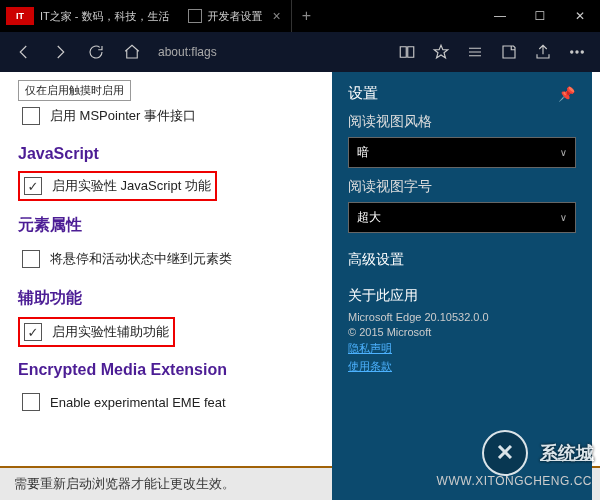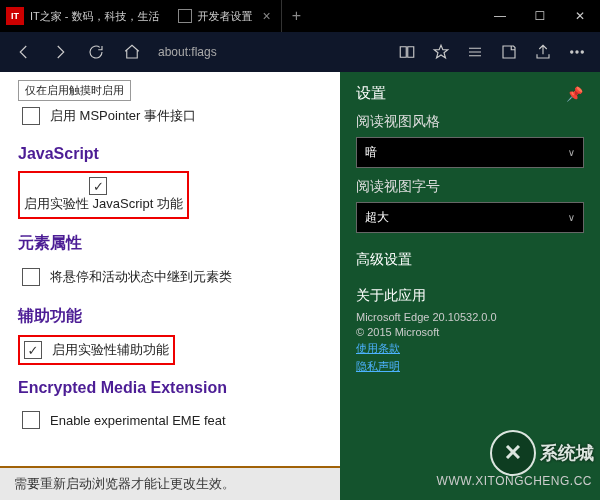--- a/index.html
+++ b/index.html
@@ -1,19 +1,19 @@
 <!DOCTYPE html>
 <html><head>
 <meta charset="utf-8">
 <style>
 * { margin: 0; padding: 0; box-sizing: border-box; font-family: "Segoe UI", "Microsoft YaHei", sans-serif; }
 body { width: 600px; height: 500px; background: #fff; overflow: hidden; position: relative; }
 
 .titlebar { height: 32px; background: #000; display: flex; align-items: center; color: #ccc; font-size: 11px; }
-.ti-badge { width: 18px; height: 18px; background: #c00; color: #fff; display: flex; align-items: center; justify-content: center; font-size: 9px; font-weight: bold; margin: 0 6px; }
+.ti-badge { width: 28px; height: 18px; background: #c00; color: #fff; display: flex; align-items: center; justify-content: center; font-size: 9px; font-weight: bold; margin: 0 6px; }
 .titlebar-text { flex: 0 0 auto; }
 .tab { height: 32px; display: flex; align-items: center; padding: 0 10px; margin-left: 8px; border-right: 1px solid #333; }
 .tab-icon { width: 14px; height: 14px; border: 1px solid #888; margin-right: 6px; }
 .tab-close { margin-left: 10px; color: #888; font-size: 14px; }
 .newtab { padding: 0 10px; color: #888; font-size: 16px; }
 .spacer { flex: 1; }
 .winbtn { width: 40px; height: 32px; display: flex; align-items: center; justify-content: center; color: #ccc; font-size: 12px; }
 
 .navbar { height: 40px; background: #0f172a; display: flex; align-items: center; color: #ccc; padding: 0 6px; }
 .navbtn { width: 36px; height: 40px; display: flex; align-items: center; justify-content: center; font-size: 16px; }
@@ -24,34 +24,34 @@
 
 .content { position: absolute; top: 72px; left: 0; right: 0; bottom: 0; background: #fff; }
 .flags { padding: 8px 18px; font-size: 13px; color: #222; }
 .row { display: flex; align-items: center; padding: 6px 4px; }
 .cb { width: 18px; height: 18px; border: 1px solid #555; margin-right: 10px; display: flex; align-items: center; justify-content: center; font-size: 13px; color: #333; flex-shrink: 0; }
 .cb.checked::before { content: "✓"; }
 .section-h { font-size: 16px; font-weight: 600; margin: 14px 0 8px; color: #4c1d95; }
 .redbox { border: 2px solid #e00; padding: 2px 4px; display: inline-flex; align-items: center; }
 .banner { position: absolute; left: 0; right: 0; bottom: 0; height: 34px; background: #e8e8e8; display: flex; align-items: center; padding: 0 14px; font-size: 13px; color: #333; border-top: 2px solid #a16207; }
 
-.settings-panel { position: absolute; top: 72px; right: 0; width: 260px; bottom: 0; background: #14532d; color: #fff; padding: 12px 16px; font-size: 12px; }
+.settings-panel { position: absolute; top: 72px; right: 8px; width: 260px; bottom: 0; background: #0c4a6e; color: #fff; padding: 12px 16px; font-size: 12px; }
 .sp-head { display: flex; align-items: center; justify-content: space-between; font-size: 15px; margin-bottom: 10px; }
 .pin { font-size: 14px; color: #aaa; }
 .sp-label { font-size: 14px; color: #ddd; margin: 10px 0 6px; }
 .sp-select { border: 1px solid #666; padding: 6px 8px; display: flex; justify-content: space-between; align-items: center; font-size: 12px; background: #000; }
 .sp-select .chev { font-size: 10px; color: #aaa; }
 .sp-btn { border: 1px solid #666; padding: 7px 10px; font-size: 12px; display: inline-block; margin-top: 4px; background: #000; }
 .sp-section { font-size: 14px; margin-top: 18px; margin-bottom: 6px; }
 .sp-text { font-size: 11px; color: #ccc; margin: 3px 0; }
 .sp-link { font-size: 11px; color: #4db2ff; margin: 3px 0; text-decoration: underline; }
 
 .watermark { position: absolute; right: 6px; bottom: 24px; display: flex; align-items: center; opacity: 0.85; }
 .wm-circle { width: 46px; height: 46px; border: 2px solid #fff; border-radius: 50%; display: flex; align-items: center; justify-content: center; color: #fff; font-size: 22px; font-weight: bold; background: rgba(0,0,0,0.3); }
-.wm-text { color: #fff; font-size: 18px; font-weight: bold; margin-left: 4px; text-shadow: 0 0 3px #000; }
+.wm-text { color: #fff; font-size: 18px; font-weight: bold; margin-left: 12px; text-shadow: 0 0 3px #000; text-decoration: underline; }
 .wm-sub { position: absolute; right: 8px; bottom: 12px; font-size: 12px; color: #ccc; letter-spacing: 0.5px; text-align: right; }
 </style>
 </head>
 <body>
 
 <div class="titlebar">
   <div class="ti-badge">IT</div>
   <div class="titlebar-text">IT之家 - 数码，科技，生活</div>
   <div class="tab">
     <div class="tab-icon"></div>
@@ -125,21 +125,21 @@
   <div class="flags">
     <div class="row" style="border:1px solid #999; padding:2px 6px; font-size:11px; display:inline-flex;">仅在启用触摸时启用</div>
 
     <div class="row">
       <div class="cb"></div>
       <span>启用 MSPointer 事件接口</span>
     </div>
 
     <div class="section-h">JavaScript</div>
     <div class="redbox">
-      <div class="row" style="padding:2px 0;flex-direction:column;">
+      <div class="row" style="padding:2px 0;">
         <div class="cb checked"></div>
         <span>启用实验性 JavaScript 功能</span>
       </div>
     </div>
 
     <div class="section-h">元素属性</div>
     <div class="row">
       <div class="cb"></div>
       <span>将悬停和活动状态中继到元素类</span>
     </div>
@@ -180,21 +180,21 @@
   <div class="sp-select">
     <span>超大</span>
     <span class="chev">∨</span>
   </div>
 
   <div class="sp-section">高级设置</div>
 
   <div class="sp-section">关于此应用</div>
   <div class="sp-text">Microsoft Edge 20.10532.0.0</div>
   <div class="sp-text">© 2015 Microsoft</div>
+  <div class="sp-link">隐私声明</div>
   <div class="sp-link">使用条款</div>
-  <div class="sp-link">隐私声明</div>
 </div>
 
 <div class="watermark">
   <div class="wm-circle">✕</div>
   <div class="wm-text">系统城</div>
 </div>
 <div class="wm-sub">WWW.XITONGCHENG.CC</div>
 
 </body></html>

